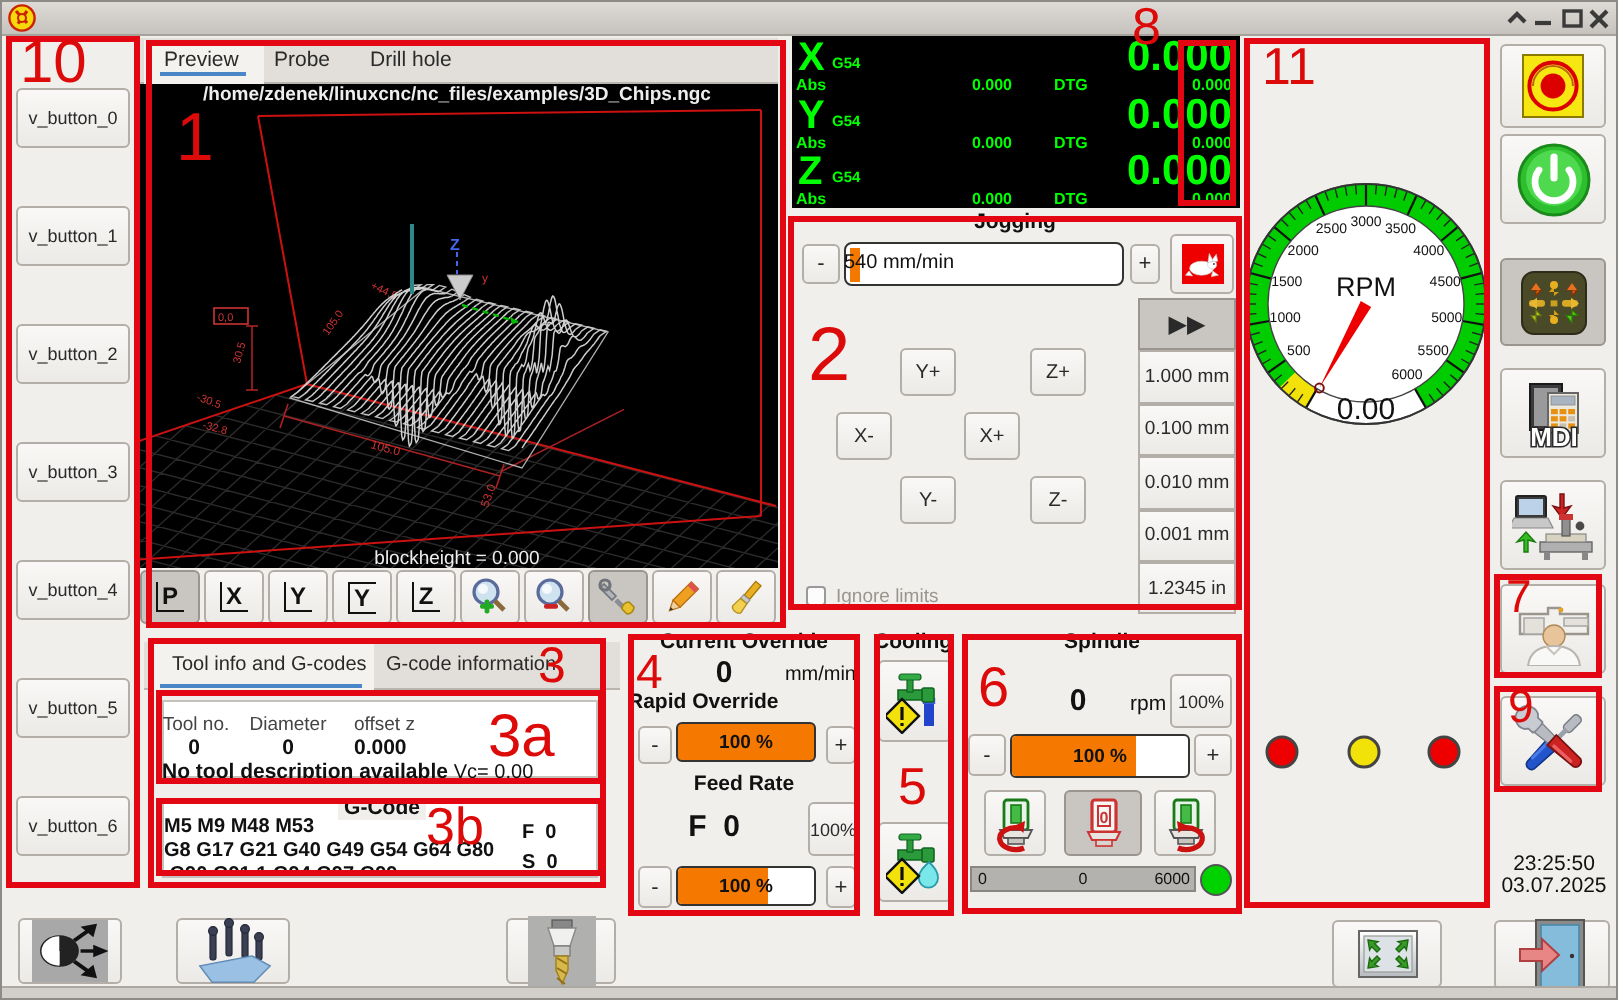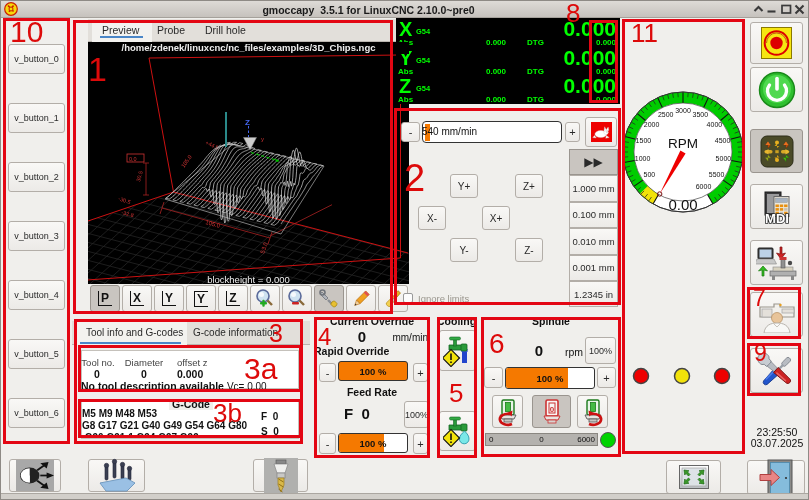--- a/index.html
+++ b/index.html
@@ -9,38 +9,37 @@
 .rnum{position:absolute;color:#dd0a0a;font-family:"Liberation Sans",sans-serif;line-height:1;pointer-events:none;z-index:61}
 .bold{font-weight:bold}
 </style></head><body>
 <div class="abs" style="left:0;top:0;width:809px;height:500px;border:1px solid #8e8a85;pointer-events:none;z-index:99"></div>
 <div class="abs" style="left:0;top:0;width:809px;height:18px;background:linear-gradient(#dfdcd8,#c6c2bd);border-bottom:1px solid #a5a19b">
 <div class="abs" style="left:4px;top:2px"><svg width="14" height="14" viewBox="0 0 14 14">
         <circle cx="7" cy="7" r="6.3" fill="#f6d90a" stroke="#cc2200" stroke-width="1.2"></circle>
         <path d="M4 3.5l5.5 6M9.5 3.5L5 9.8" stroke="#cc2200" stroke-width="1.6"></path>
         <circle cx="7" cy="7" r="2" fill="#f6d90a" stroke="#cc2200" stroke-width="1"></circle>
       </svg></div>
-<div class="abs bold" style="left:0;top:3.5px;width:737px;text-align:center;font-size:10.5px;color:#1a1a1a">gmoccapy&nbsp; 3.5.1 for LinuxCNC 2.10.0~pre0</div>
 <svg class="abs" style="left:749px;top:0" width="60" height="18" viewBox="0 0 60 18">
       <g stroke="#3a3a3a" stroke-width="2.1" fill="none">
         <path d="M5.5 11L9.5 7l4 4"></path>
         <path d="M18.5 11.5h8"></path>
         <rect x="33" y="5.5" width="8.5" height="7.5" stroke-width="1.7"></rect>
         <path d="M46.5 5.5l8 8m0-8l-8 8"></path>
       </g>
     </svg>
 </div>
 <div class="btn" style="left:8px;top:44px;width:57px;height:30px;font-size:9px">v_button_0</div>
 <div class="btn" style="left:8px;top:103px;width:57px;height:30px;font-size:9px">v_button_1</div>
 <div class="btn" style="left:8px;top:162px;width:57px;height:30px;font-size:9px">v_button_2</div>
 <div class="btn" style="left:8px;top:221px;width:57px;height:30px;font-size:9px">v_button_3</div>
 <div class="btn" style="left:8px;top:280px;width:57px;height:30px;font-size:9px">v_button_4</div>
 <div class="btn" style="left:8px;top:339px;width:57px;height:30px;font-size:9px">v_button_5</div>
 <div class="btn" style="left:8px;top:398px;width:57px;height:30px;font-size:9px">v_button_6</div>
-<div class="abs" style="left:88px;top:19px;width:321px;height:296px;background:#8b5cf6">
+<div class="abs" style="left:68px;top:19px;width:321px;height:296px;background:#8b5cf6">
 <div class="abs" style="left:0;top:0;width:321px;height:23px;background:#e2dfda;border-bottom:1px solid #bab5af"></div>
 <div class="abs" style="left:4px;top:1px;width:60px;height:22px;background:#f3f2ef"></div>
 <div class="abs" style="left:14px;top:5px;font-size:10.5px;color:#2a2a2a">Preview</div>
 <div class="abs" style="left:12px;top:16.5px;width:43px;height:2.5px;background:#4a86c8"></div>
 <div class="abs" style="left:69px;top:5px;font-size:10.5px;color:#2a2a2a">Probe</div>
 <div class="abs" style="left:117px;top:5px;font-size:10.5px;color:#2a2a2a">Drill hole</div>
 <svg width="321" height="242" viewBox="0 0 321 242" style="position:absolute;left:0;top:23px">
       <rect x="0" y="0" width="321" height="242" fill="#000000"></rect>
       <defs>
         <clipPath id="gclip">
@@ -189,20 +188,21 @@
 <span class="abs bold" style="left:3px;top:0px;font-size:20px">Z</span>
 <span class="abs bold" style="left:20px;top:9px;font-size:7.5px">G54</span>
 <span class="abs bold" style="left:0;top:-1px;right:4px;font-size:21px;text-align:right">0.000</span>
 <span class="abs bold" style="left:2px;top:20px;font-size:8px">Abs</span>
 <span class="abs bold" style="left:60px;top:20px;width:50px;font-size:8px;text-align:right">0.000</span>
 <span class="abs bold" style="left:131px;top:20px;font-size:8px">DTG</span>
 <span class="abs bold" style="left:160px;top:20px;width:60px;font-size:8px;text-align:right">0.000</span>
 </div>
 </div>
 <div class="abs" style="left:394px;top:108px;width:227px;height:197px">
+<div class="abs bold" style="left:0;top:-3px;width:227px;text-align:center;font-size:10.5px;color:#111"><span style="background:#f0efec;padding:0 4px">Jogging</span></div>
 <div class="btn" style="left:7px;top:14px;width:19px;height:20px;font-size:11px">-</div>
 <div class="abs" style="left:28px;top:13px;width:140px;height:22px;background:#fff;border:1.5px solid #333;border-radius:4px"></div>
 <div class="abs" style="left:30.5px;top:15.5px;width:5px;height:17px;background:#f57900"></div>
 <div class="abs" style="left:28px;top:18px;width:140px;text-align:left;font-size:10px;color:#111">540 mm/min</div>
 <div class="btn" style="left:171px;top:14px;width:15px;height:20px;font-size:11px">+</div>
 <div class="btn" style="left:191px;top:9px;width:32px;height:30px">
       <div style="width:21px;height:20px;background:#ee0000;display:flex;align-items:center;justify-content:center">
         <svg width="19" height="14" viewBox="0 0 26 20">
           <g fill="#ffffff" stroke="#cccccc" stroke-width="0.5">
             <ellipse cx="12" cy="13" rx="8.5" ry="5"></ellipse>

